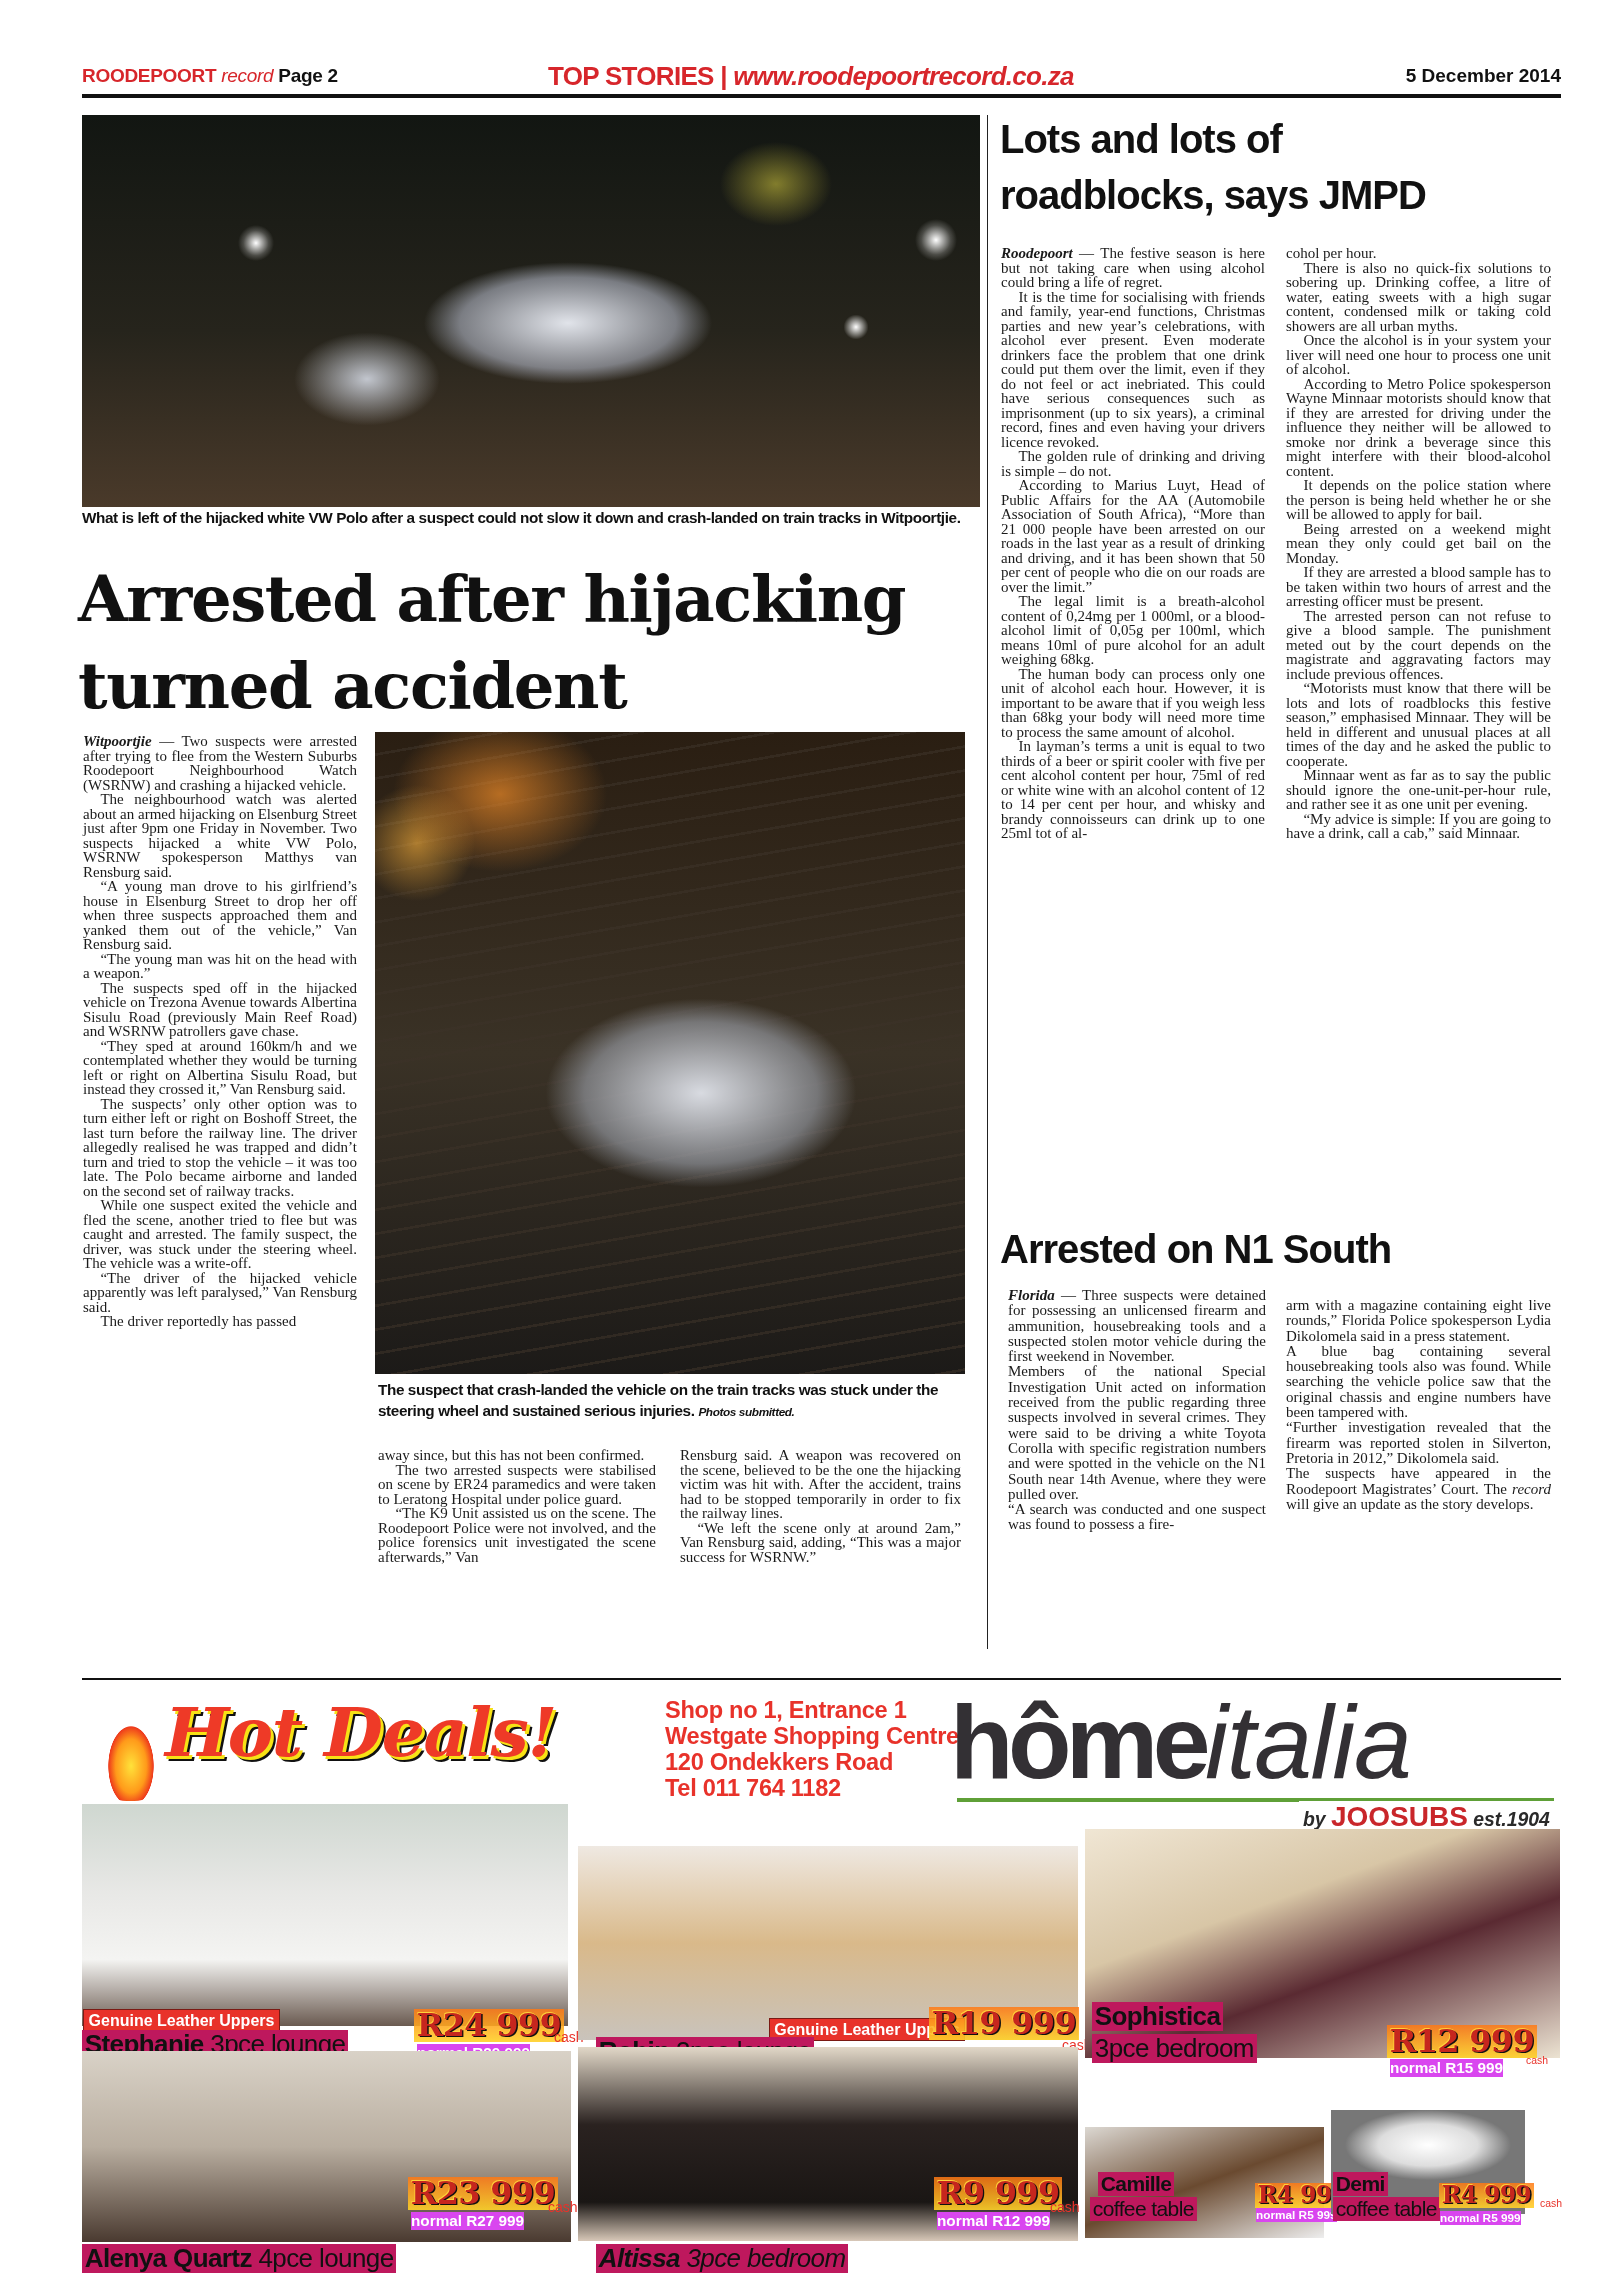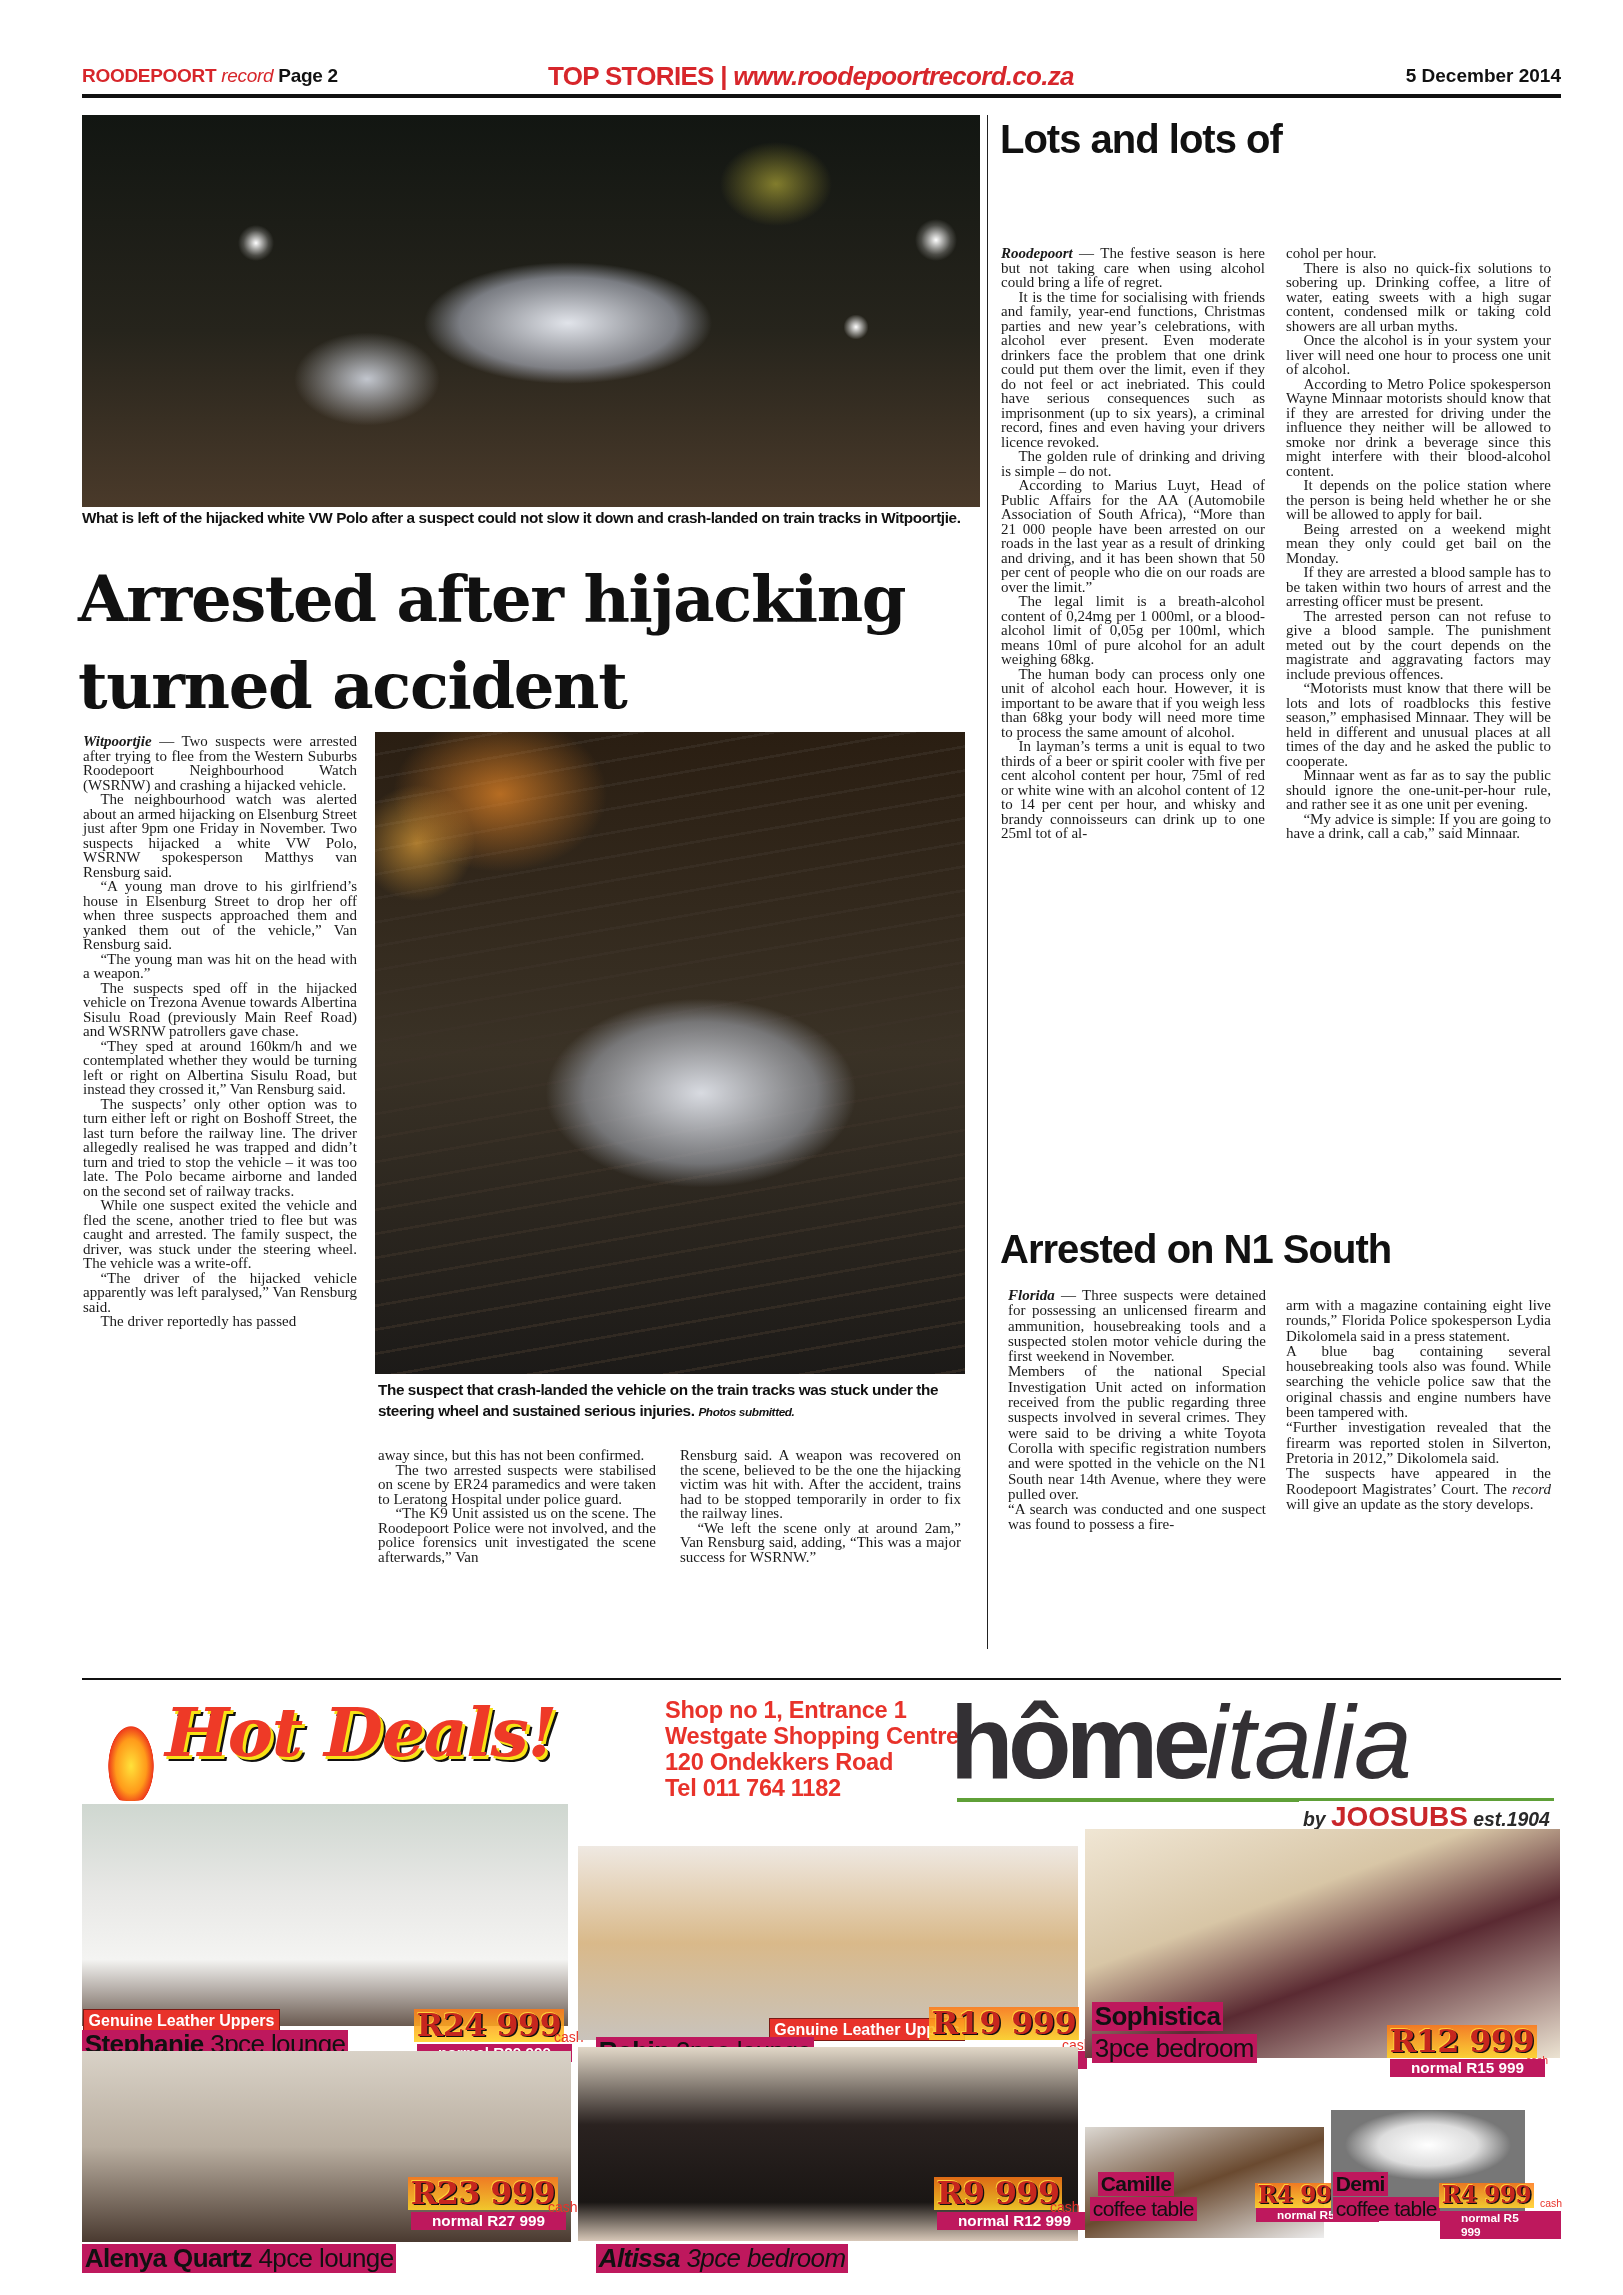--- a/index.html
+++ b/index.html
@@ -89,21 +89,21 @@
 
   .tag-red { position: absolute; background: #e8322a; color: #fff; font-family: "Liberation Sans", sans-serif; font-weight: bold; font-size: 16px; line-height: 21px; padding: 0 4.2px; border: 1.4px solid #7a1a14; }
   .prod-name { position: absolute; font-family: "Liberation Sans", sans-serif; font-size: 26px; line-height: 29px; color: #111; background: #be185d; padding: 0 2.8px; letter-spacing: -0.6px; }
   .prod-name b { font-weight: bold; }
   .price { position: absolute; font-family: "DejaVu Serif", serif; font-weight: bold; font-size: 32px; line-height: 33px; color: #c6261e; letter-spacing: -0.7px;
     text-shadow: 1.4px 1.4px 0 #111, -0.7px -0.7px 0 #ffd23a;
     background: linear-gradient(180deg, rgba(255,120,20,0.85), rgba(255,210,40,0.9)); padding: 0 2.8px; }
   .price.sm { font-size: 23.6px; line-height: 25px; }
   .cash { position: absolute; font-family: "Liberation Sans", sans-serif; font-size: 14px; color: #e8322a; }
   .cash.sm { font-size: 10.4px; }
-  .normal { position: absolute; background: #be185d; color: #fff; font-family: "Liberation Sans", sans-serif; font-weight: bold; font-size: 15.3px; line-height: 18px; padding: 0 21px; }
+  .normal { position: absolute; background: #d946ef; color: #fff; font-family: "Liberation Sans", sans-serif; font-weight: bold; font-size: 15.3px; line-height: 18px; padding: 0 0; }
   .normal.sm { font-size: 11.8px; line-height: 14px; }
 </style>
 </head>
 <body>
 
 <header class="masthead">
   <div class="mh-left">
     <span>ROODEPOORT</span>
     <span class="rec">record</span>
     <span class="pg">Page 2</span>
@@ -154,20 +154,21 @@
 </div>
 <div class="col colC">
   <p class="noind">Rensburg said. A weapon was recovered on the scene, believed to be the one the hijacking victim was hit with. After the accident, trains had to be stopped temporarily in order to fix the railway lines.</p>
   <p>“We left the scene only at around 2am,” Van Rensburg said, adding, “This was a major success for WSRNW.”</p>
 </div>
 
 <div class="vrule"></div>
 
 <h2 class="hl-side">
   <span>Lots and lots of</span><br>
+  <span>roadblocks, says JMPD</span>
 </h2>
 <div class="col colD">
   <p class="noind"><span class="dateline">Roodepoort</span> <span>— The festive season is here but not taking care when using alcohol could bring a life of regret.</span></p>
   <p>It is the time for socialising with friends and family, year-end functions, Christmas parties and new year’s celebrations, with alcohol ever present. Even moderate drinkers face the problem that one drink could put them over the limit, even if they do not feel or act inebriated. This could have serious consequences such as imprisonment (up to six years), a criminal record, fines and even having your drivers licence revoked.</p>
   <p>The golden rule of drinking and driving is simple – do not.</p>
   <p>According to Marius Luyt, Head of Public Affairs for the AA (Automobile Association of South Africa), “More than 21 000 people have been arrested on our roads in the last year as a result of drinking and driving, and it has been shown that 50 per cent of people who die on our roads are over the limit.”</p>
   <p>The legal limit is a breath-alcohol content of 0,24mg per 1 000ml, or a blood-alcohol limit of 0,05g per 100ml, which means 10ml of pure alcohol for an adult weighing 68kg.</p>
   <p>The human body can process only one unit of alcohol each hour. However, it is important to be aware that if you weigh less than 68kg your body will need more time to process the same amount of alcohol.</p>
   <p>In layman’s terms a unit is equal to two thirds of a beer or spirit cooler with five per cent alcohol content per hour, 75ml of red or white wine with an alcohol content of 12 to 14 per cent per hour, and whisky and brandy connoisseurs can drink up to one 25ml tot of al-</p>
 </div>

